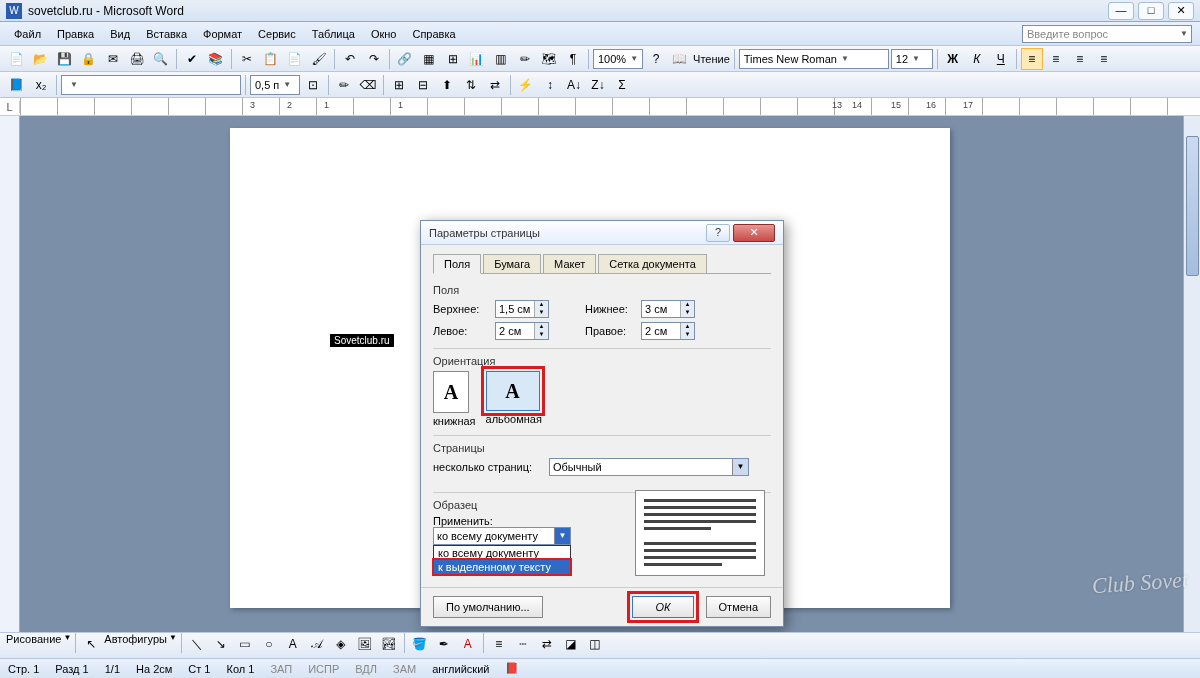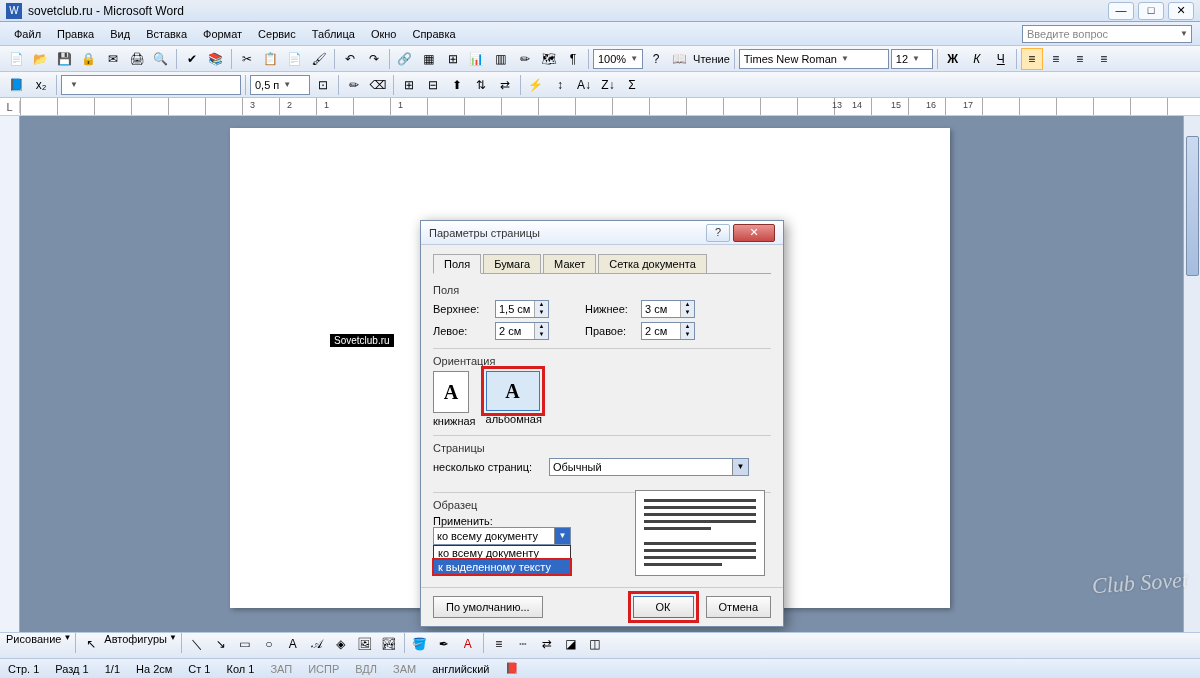--- a/index.html
+++ b/index.html
@@ -61,21 +61,21 @@
 .select-wide{width:150px;height:18px;border:1px solid #7a8fae;background:#fff;display:flex;align-items:center;padding-left:3px;position:relative;}
 .select-wide .arrow{position:absolute;right:0;width:16px;height:16px;background:#cdd9ec;border-left:1px solid #888;text-align:center;font-size:8px;line-height:16px;}
 .preview-box{width:130px;height:86px;border:1px solid #888;background:#fff;position:absolute;right:18px;bottom:50px;padding:8px;display:flex;flex-direction:column;gap:4px;}
 .preview-box .line{height:3px;background:#444;}
 .apply-dropdown{position:relative;width:138px;}
 .apply-dropdown .opt{padding:1px 4px;}
 .apply-dropdown .opt.sel{background:#316ac5;color:#fff;}
 .apply-dropdown .opt.sel-hl{outline:2px solid #d91c1c;}
 .dialog-buttons{display:flex;justify-content:space-between;align-items:center;padding:8px 12px;border-top:1px solid #ccc;}
 .dlgbtn{height:22px;padding:0 12px;border:1px solid #888;background:linear-gradient(#fdfdfd,#e4e4e4);}
-.dlgbtn.ok{border:1px solid #3a78c5;outline:3px solid #d91c1c;outline-offset:2px;padding:0 22px;}
+.dlgbtn.ok{border:1px solid #3a78c5;outline:3px solid #d91c1c;outline-offset:2px;padding:0 22px;font-style:italic;}
 .watermark{position:absolute;right:12px;bottom:36px;font-size:22px;font-style:italic;color:rgba(255,255,255,0.6);font-family:cursive;text-shadow:0 0 3px rgba(0,0,0,0.2);transform:rotate(-4deg);}
 hr.group-sep{border:none;border-top:1px solid #ccc;margin:8px 0 6px 0;}
 </style>
 </head>
 <body>
 
 <div class="titlebar">
   <div class="word-icon">W</div>
   <div class="title">sovetclub.ru - Microsoft Word</div>
   <div class="wbtn">—</div>
@@ -157,21 +157,21 @@
 
 <div class="toolbar2">
   <div class="tbtn">📘</div>
   <div class="tbtn">x₂</div>
   <div class="sep"></div>
   <div class="combo" style="width:180px">
       <span></span>
       <span class="arrow">▼</span>
     </div>
   <div class="sep"></div>
-  <div class="combo" style="width:60px">
+  <div class="combo" style="width:50px">
       <span>0,5 п</span>
       <span class="arrow">▼</span>
     </div>
   <div class="tbtn">⊡</div>
   <div class="sep"></div>
   <div class="tbtn">✏</div>
   <div class="tbtn">⌫</div>
   <div class="sep"></div>
   <div class="tbtn">⊞</div>
   <div class="tbtn">⊟</div>

